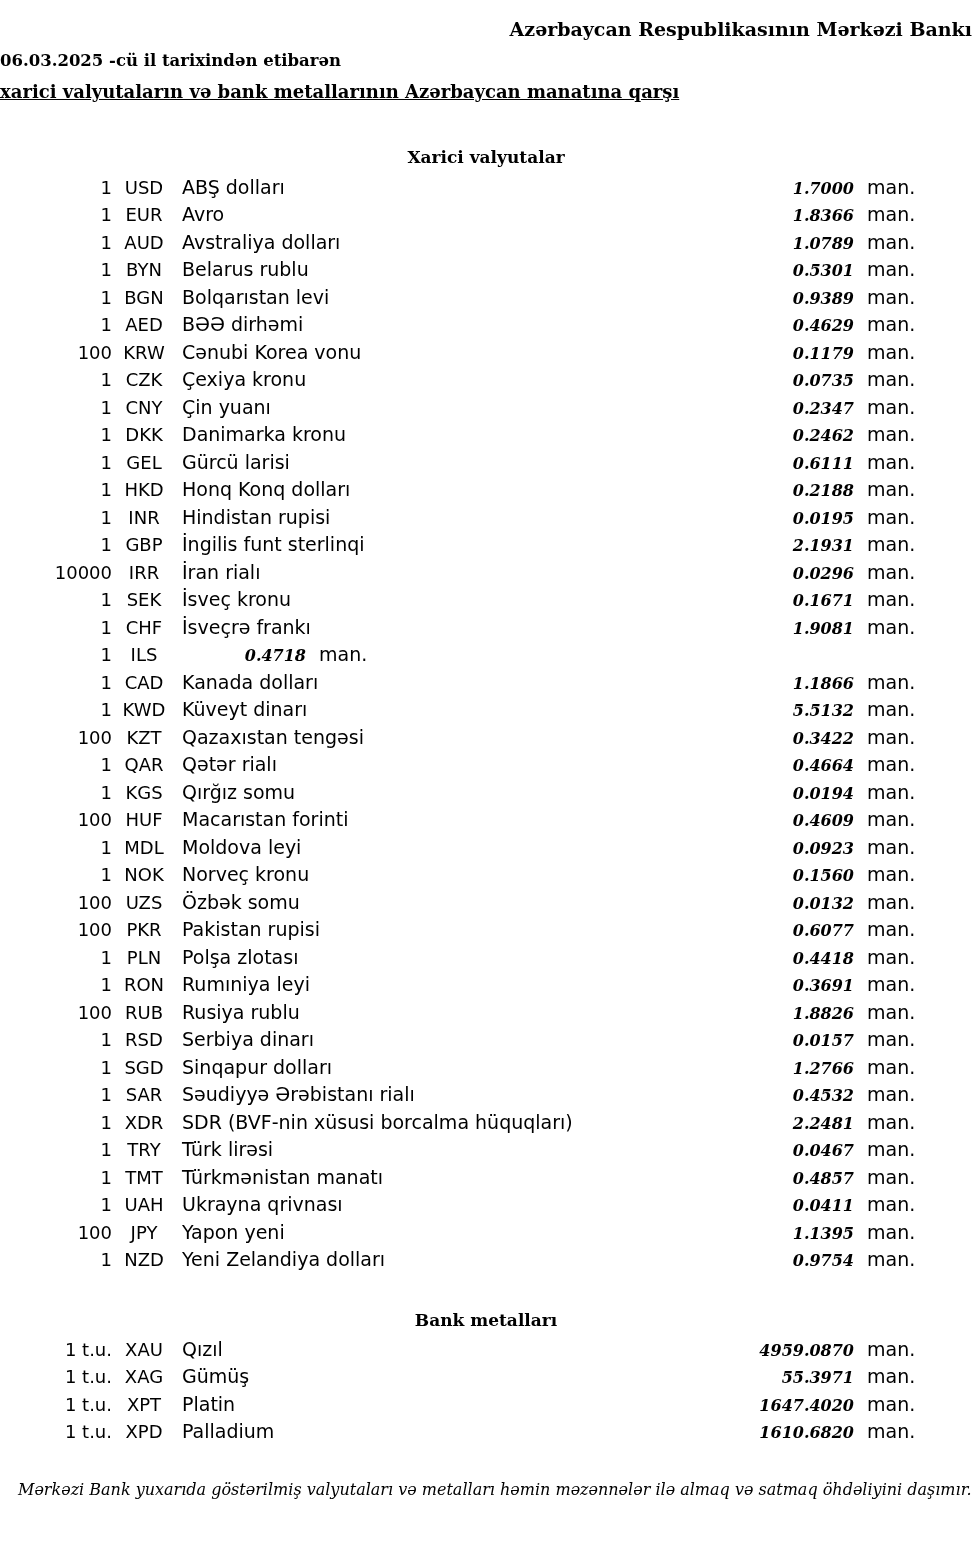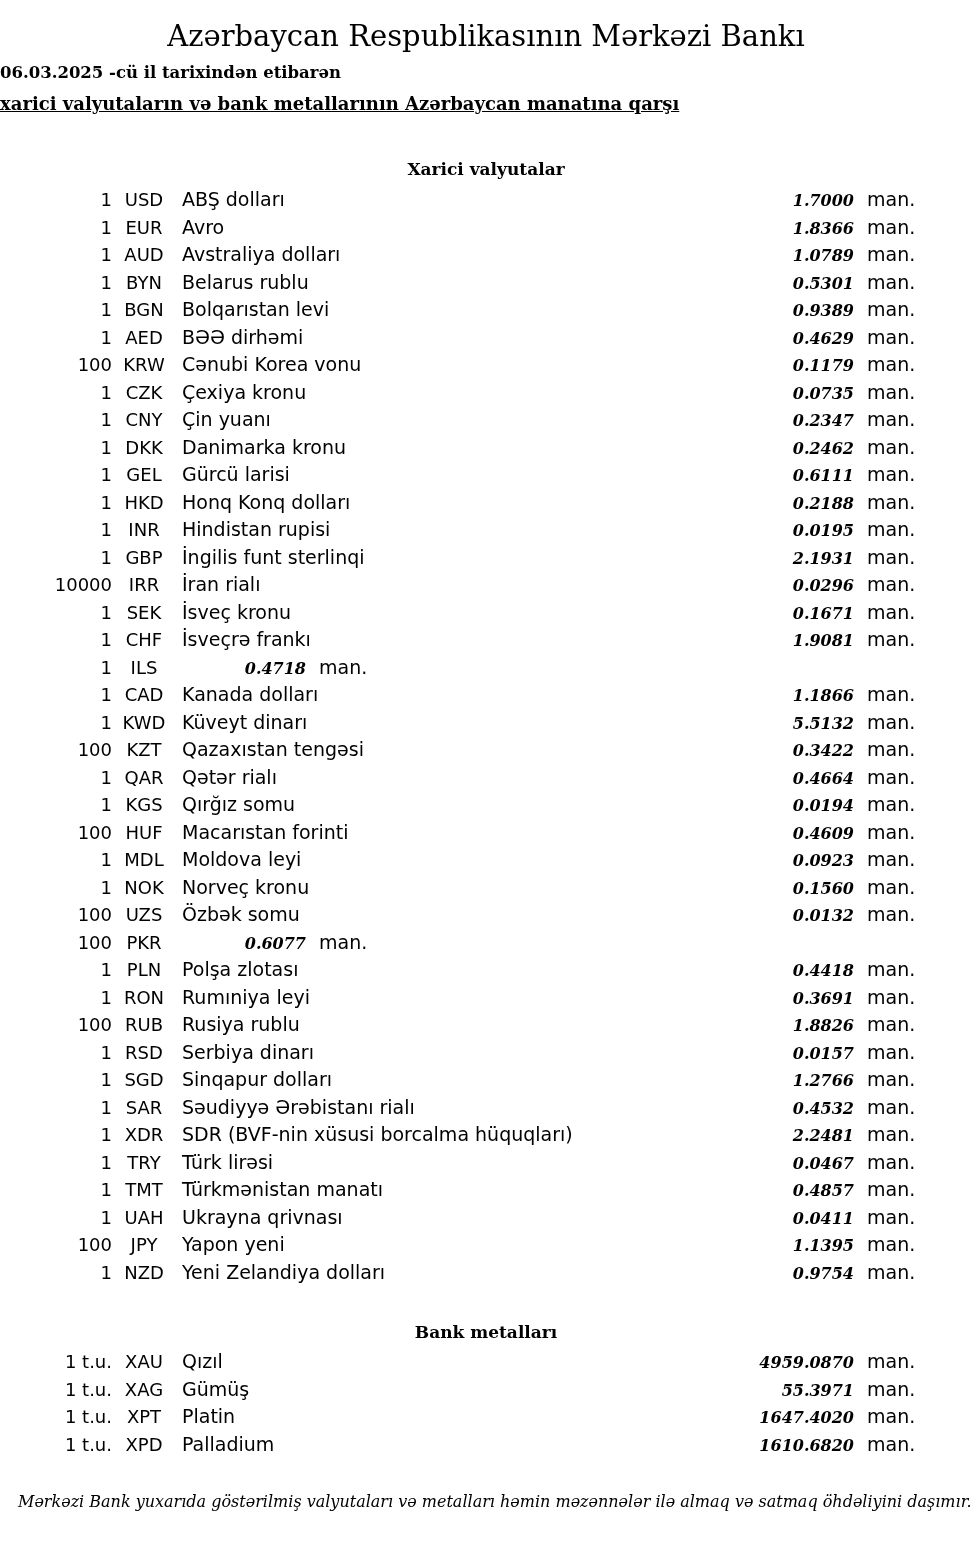--- a/index.html
+++ b/index.html
@@ -13,23 +13,23 @@
     margin: 0 auto;
     font-family: "DejaVu Sans", sans-serif;
     overflow-x: hidden;
   }
   .page {
     width: 972px;
     padding-top: 18px;
   }
   .title {
     font-family: "DejaVu Serif", "Liberation Serif", serif;
-    font-weight: normal;
-    font-size: 29px;
-    text-align: center;
+    font-weight: bold;
+    font-size: 19px;
+    text-align: right;
     line-height: 1.25;
   }
   .date-line {
     font-family: "DejaVu Serif", "Liberation Serif", serif;
     font-weight: bold;
     font-size: 16.5px;
     text-align: left;
     margin-top: 9px;
   }
   .subtitle {
@@ -299,20 +299,21 @@
       <div class="row">
     <span class="qty">100</span>
     <span class="code">UZS</span>
     <span class="name">Özbək somu</span>
     <span class="rate">0.0132</span>
     <span class="unit">man.</span>
   </div>
       <div class="row">
     <span class="qty">100</span>
     <span class="code">PKR</span>
+    <span class="name">Pakistan rupisi</span>
     <span class="rate">0.6077</span>
     <span class="unit">man.</span>
   </div>
       <div class="row">
     <span class="qty">1</span>
     <span class="code">PLN</span>
     <span class="name">Polşa zlotası</span>
     <span class="rate">0.4418</span>
     <span class="unit">man.</span>
   </div>

